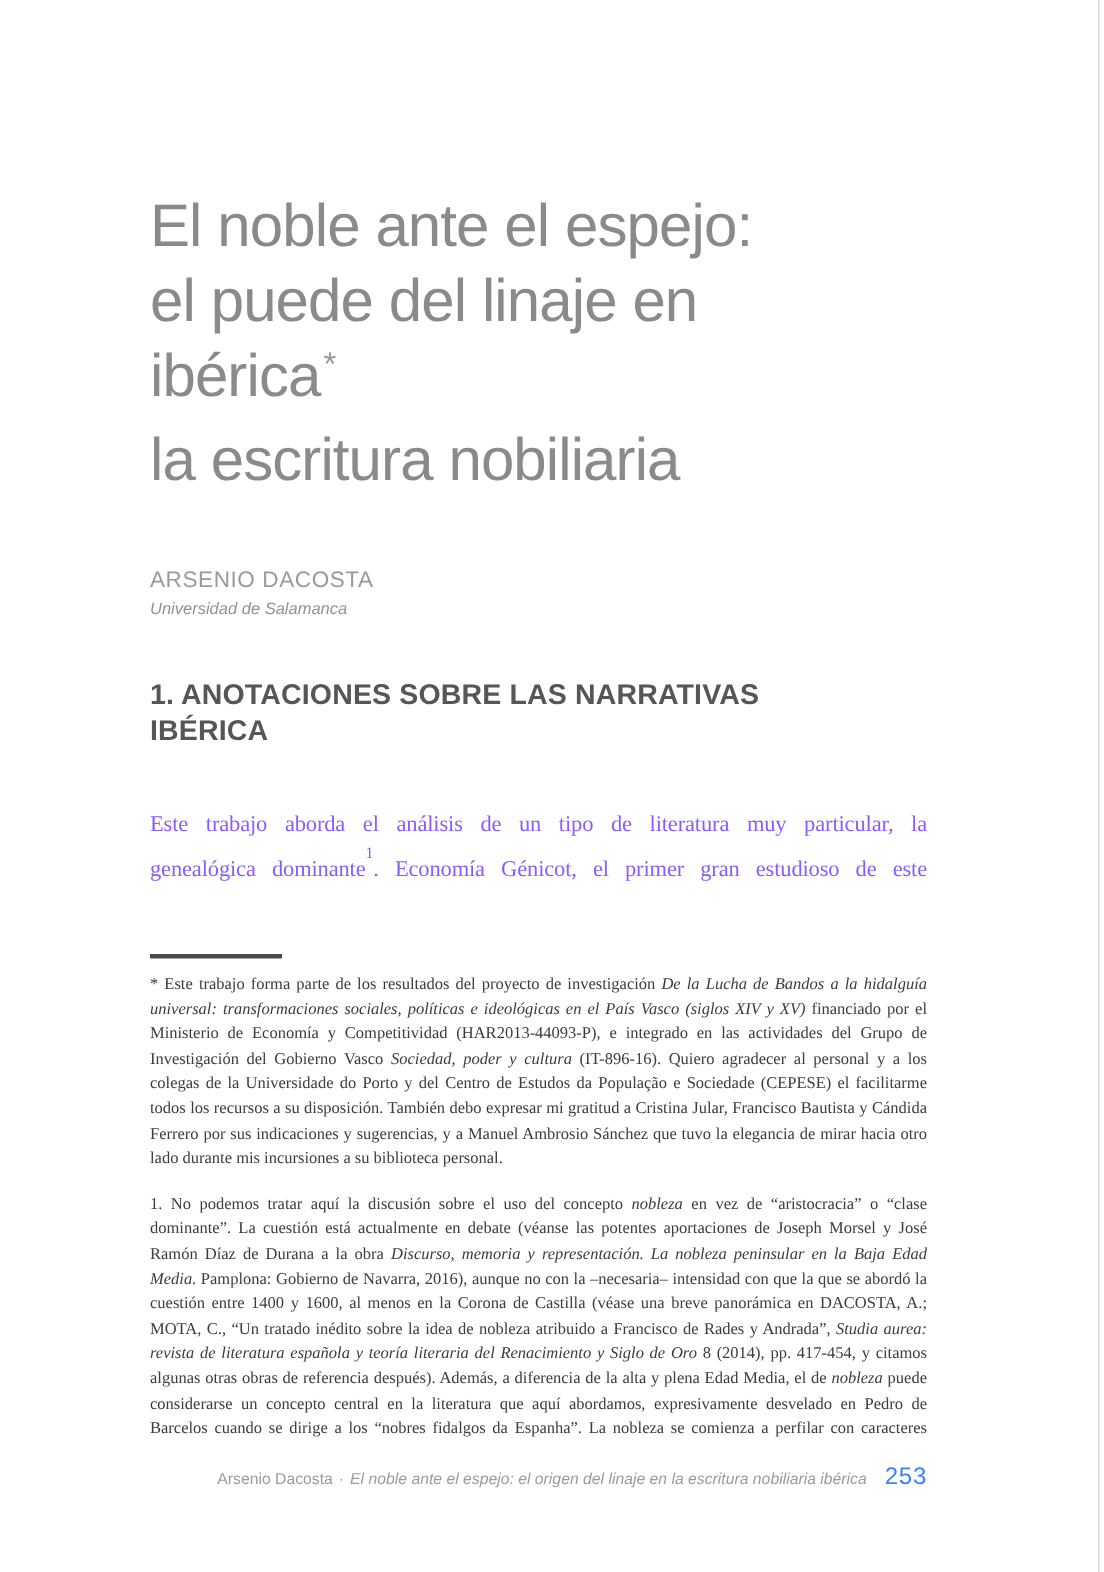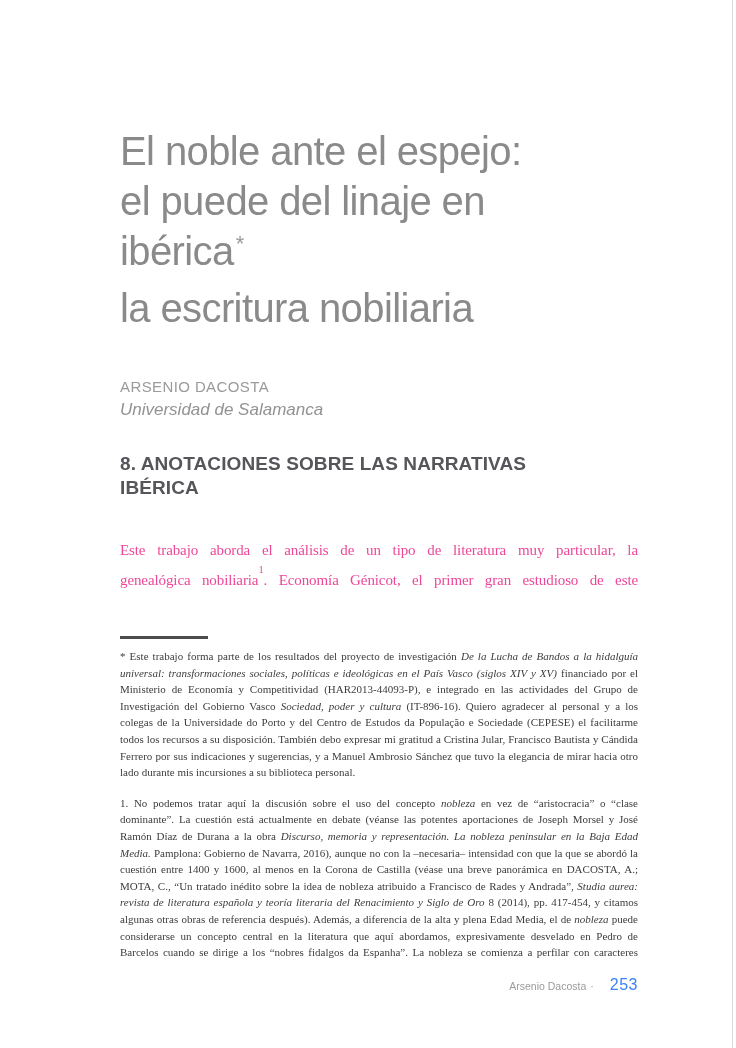--- a/index.html
+++ b/index.html
@@ -7,21 +7,21 @@
     position:relative;
     width:736px;height:1048px;
     background:#ffffff;
     overflow:hidden;
     font-family:"Liberation Sans",sans-serif;
   }
   .edge-line{
     position:absolute;top:0;bottom:0;right:3px;width:1.5px;
     background:#dadada;
   }
-  .block{position:absolute;left:100px;width:518px;margin-left:20px;}
+  .block{position:absolute;left:100px;width:518px;}
 
   
   .article-title{
     top:126px;
     font-size:40px;line-height:50px;
     font-weight:300;
     letter-spacing:-0.6px;
     color:#8a8a8a;
   }
   .title-sup{
@@ -31,39 +31,39 @@
   }
 
   
   .author-name{
     top:378px;
     font-size:15px;letter-spacing:0.4px;
     color:#9a9a9a;
   }
   .author-affiliation{
     top:400px;
-    font-size:17px;font-style:italic;
+    font-size:11px;font-style:italic;
     color:#929292;
   }
 
   
   .section-heading{
     top:452px;
     font-size:19px;line-height:23.5px;
     font-weight:bold;letter-spacing:0.1px;
     color:#55555a;
   }
 
   
   .body-paragraph{
     top:537px;
     font-family:"Liberation Serif",serif;
     font-size:15px;line-height:26px;
     letter-spacing:-0.1px;
-    color:#ec4899;
+    color:#8b5cf6;
     text-align:justify;
     text-align-last:justify;
   }
   .body-sup{
     font-size:10.5px;
     position:relative;top:-6px;
   }
 
   
   .footnote-rule{
@@ -110,37 +110,38 @@
     <div>
       <span>ibérica</span><span class="title-sup">*</span>
     </div>
     <div>la escritura nobiliaria</div>
   </div>
 
   <div class="block author-name">ARSENIO DACOSTA</div>
   <div class="block author-affiliation">Universidad de Salamanca</div>
 
   <div class="block section-heading">
-    <div>8. ANOTACIONES SOBRE LAS NARRATIVAS</div>
+    <div>1. ANOTACIONES SOBRE LAS NARRATIVAS</div>
     <div>IBÉRICA</div>
   </div>
 
   <div class="block body-paragraph">
     <div>Este trabajo aborda el análisis de un tipo de literatura muy particular, la</div>
     <div>
-      <span>genealógica nobiliaria</span><sup class="body-sup">1</sup><span>. Economía Génicot, el primer gran estudioso de este</span>
+      <span>genealógica dominante</span><sup class="body-sup">1</sup><span>. Economía Génicot, el primer gran estudioso de este</span>
     </div>
   </div>
 
   <div class="block footnote-rule"></div>
 
   <div class="block footnotes">
     <div class="fn"><span>* Este trabajo forma parte de los resultados del proyecto de investigación </span><span class="it">De la Lucha de Bandos a la hidalguía universal: transformaciones sociales, políticas e ideológicas en el País Vasco (siglos XIV y XV)</span><span> financiado por el Ministerio de Economía y Competitividad (HAR2013-44093-P), e integrado en las actividades del Grupo de Investigación del Gobierno Vasco </span><span class="it">Sociedad, poder y cultura</span><span> (IT-896-16). Quiero agradecer al personal y a los colegas de la Universidade do Porto y del Centro de Estudos da População e Sociedade (CEPESE) el facilitarme todos los recursos a su disposición. También debo expresar mi gratitud a Cristina Jular, Francisco Bautista y Cándida Ferrero por sus indicaciones y sugerencias, y a Manuel Ambrosio Sánchez que tuvo la elegancia de mirar hacia otro lado durante mis incursiones a su biblioteca personal.</span></div>
     <div class="fn fn-last-just"><span>1. No podemos tratar aquí la discusión sobre el uso del concepto </span><span class="it">nobleza</span><span> en vez de “aristocracia” o “clase dominante”. La cuestión está actualmente en debate (véanse las potentes aportaciones de Joseph Morsel y José Ramón Díaz de Durana a la obra </span><span class="it">Discurso, memoria y representación. La nobleza peninsular en la Baja Edad Media.</span><span> Pamplona: Gobierno de Navarra, 2016), aunque no con la –necesaria– intensidad con que la que se abordó la cuestión entre 1400 y 1600, al menos en la Corona de Castilla (véase una breve panorámica en DACOSTA, A.; MOTA, C., “Un tratado inédito sobre la idea de nobleza atribuido a Francisco de Rades y Andrada”, </span><span class="it">Studia aurea: revista de literatura española y teoría literaria del Renacimiento y Siglo de Oro</span><span> 8 (2014), pp. 417-454, y citamos algunas otras obras de referencia después). Además, a diferencia de la alta y plena Edad Media, el de </span><span class="it">nobleza</span><span> puede considerarse un concepto central en la literatura que aquí abordamos, expresivamente desvelado en Pedro de Barcelos cuando se dirige a los “nobres fidalgos da Espanha”. La nobleza se comienza a perfilar con caracteres</span></div>
   </div>
 
   <div class="block running-footer">
     <span>Arsenio Dacosta</span>
     <span class="footer-sep">·</span>
+    <span class="footer-title">El noble ante el espejo: el origen del linaje en la escritura nobiliaria ibérica</span>
     <span class="page-number">253</span>
   </div>
 
 </div>
 
 </body></html>

